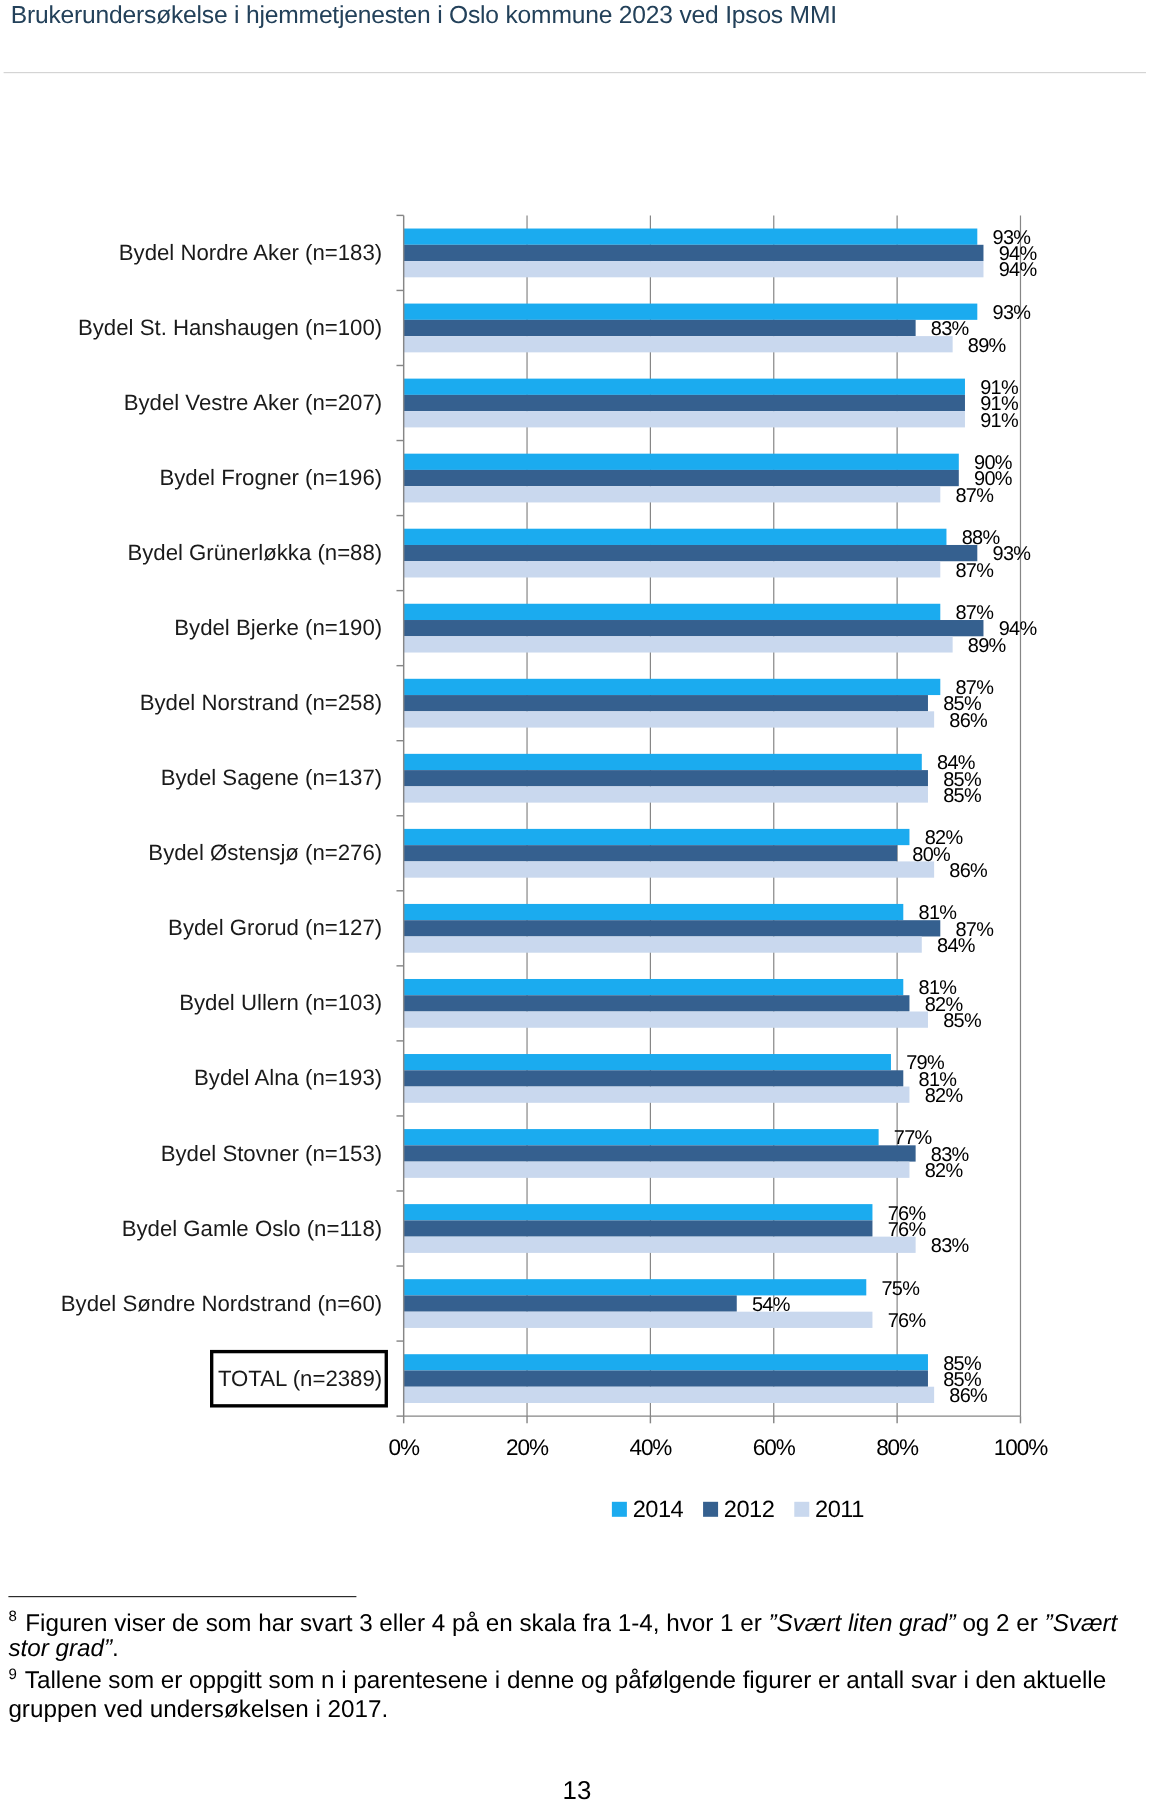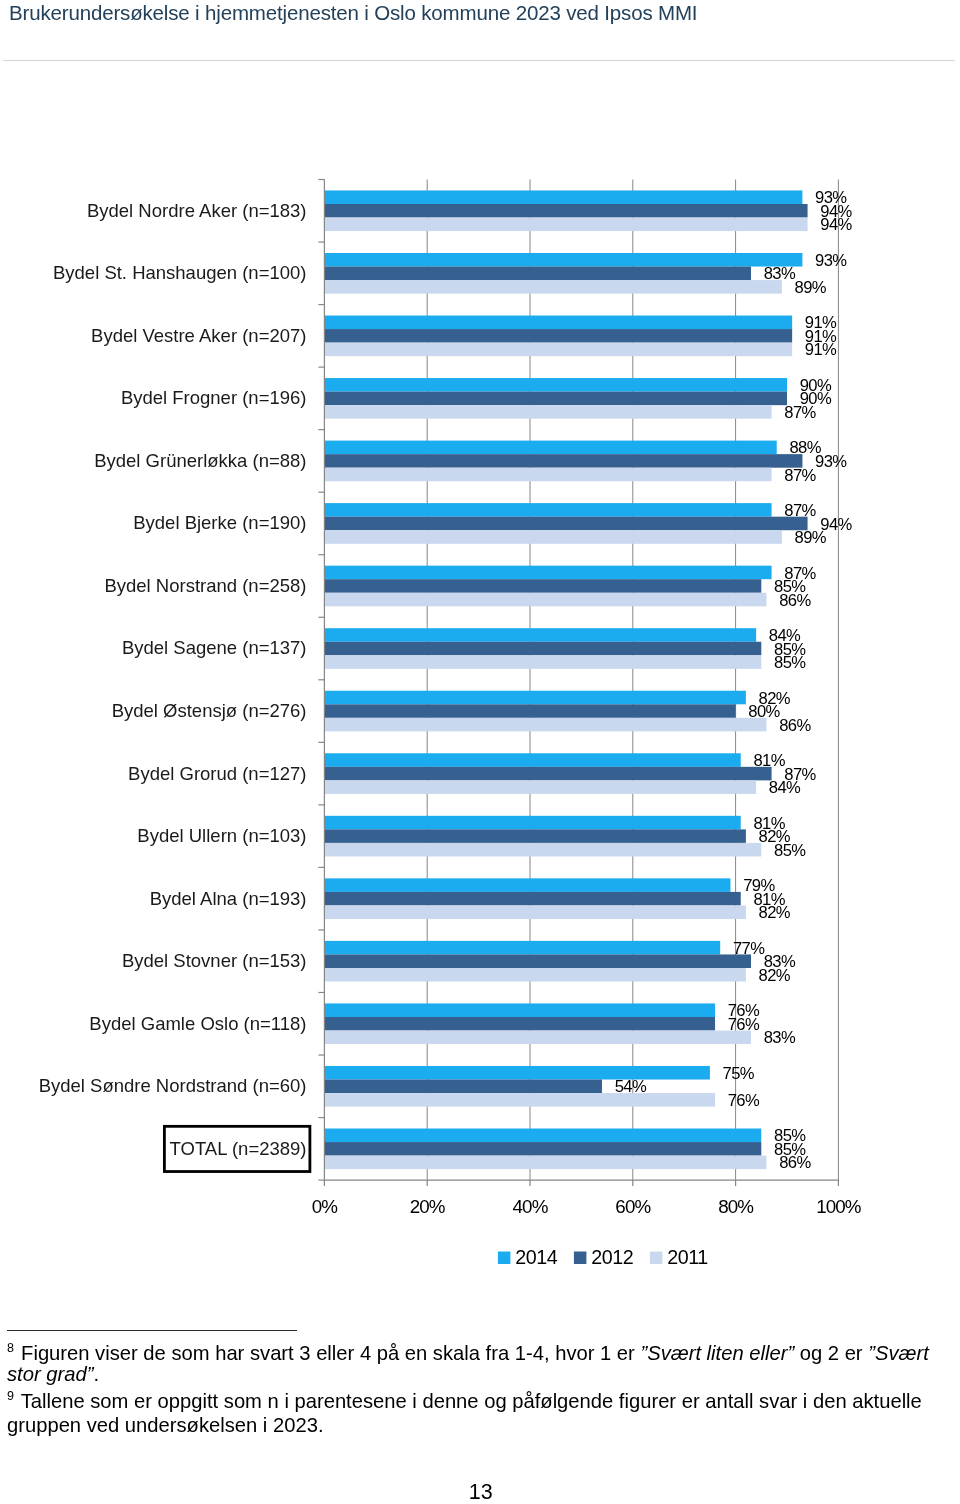--- a/index.html
+++ b/index.html
@@ -9,21 +9,21 @@
 
   
   .runhead{position:absolute;left:9px;top:3.2px;line-height:20px;font-size:20.5px;color:#23415a;white-space:nowrap;letter-spacing:-0.16px;}
   .headrule{position:absolute;left:3px;top:60px;width:952px;height:1.2px;background:#d4d4d4;}
 
   
   .caption{position:absolute;left:9px;top:91px;width:944px;font-weight:bold;font-size:20px;line-height:27.2px;letter-spacing:0.02px;}
   .caption sup{font-size:13px;vertical-align:baseline;position:relative;top:-8.2px;line-height:0;padding:0 1px 0 2px;font-weight:bold;}
 
   
-  .chart{position:absolute;left:0px;top:0px;width:772px;height:1260px;}
+  .chart{position:absolute;left:0px;top:0px;width:772px;height:1260px;padding-left:12px;}
   .chart svg{display:block;}
   .catlabel{font-family:"Liberation Sans",sans-serif;font-size:18.5px;fill:#1a1a1a;}
   .dlabel{font-family:"Liberation Sans",sans-serif;font-size:16.6px;fill:#000;letter-spacing:-0.6px;}
   .ticklabel{font-family:"Liberation Sans",sans-serif;font-size:18.8px;fill:#000;letter-spacing:-0.9px;}
   .leglabel{font-family:"Liberation Sans",sans-serif;font-size:19.7px;fill:#000;letter-spacing:-0.42px;}
 
   
   .fnrule{position:absolute;left:7px;top:1330px;width:290px;height:1.4px;background:#2b2b2b;}
   .footnotes{position:absolute;left:7px;top:1343px;width:941px;font-size:20.2px;color:#000;}
   .footnotes p{margin:0;line-height:21.2px;}
@@ -209,17 +209,17 @@
           <text x="515.1999999999999" y="1264" class="leglabel">2014</text>
           <rect x="573.9" y="1251.5" width="12.5" height="12.5" fill="#35608F"></rect>
           <text x="591.1999999999999" y="1264" class="leglabel">2012</text>
           <rect x="649.9" y="1251.5" width="12.5" height="12.5" fill="#C9D8EE"></rect>
           <text x="667.1999999999999" y="1264" class="leglabel">2011</text>
         </g>
       </svg>
     </div>
   <div class="fnrule"></div>
   <div class="footnotes" id="footnotes">
-    <p><sup>8</sup><span> Figuren viser de som har svart 3 eller 4 på en skala fra 1-4, hvor 1 er </span><i>”Svært liten eller”</i><span> og 2 er </span><i>”Svært stor grad”</i><span>.</span></p>
-    <p><sup>9</sup><span> Tallene som er oppgitt som n i parentesene i denne og påfølgende figurer er antall svar i den aktuelle gruppen ved undersøkelsen i 2023.</span></p>
+    <p><sup>8</sup><span> Figuren viser de som har svart 3 eller 4 på en skala fra 1-4, hvor 1 er </span><i>”Svært liten grad”</i><span> og 2 er </span><i>”Svært stor grad”</i><span>.</span></p>
+    <p><sup>9</sup><span> Tallene som er oppgitt som n i parentesene i denne og påfølgende figurer er antall svar i den aktuelle gruppen ved undersøkelsen i 2017.</span></p>
   </div>
   <div class="pagenum">13</div>
 </div>
 
 </body></html>

